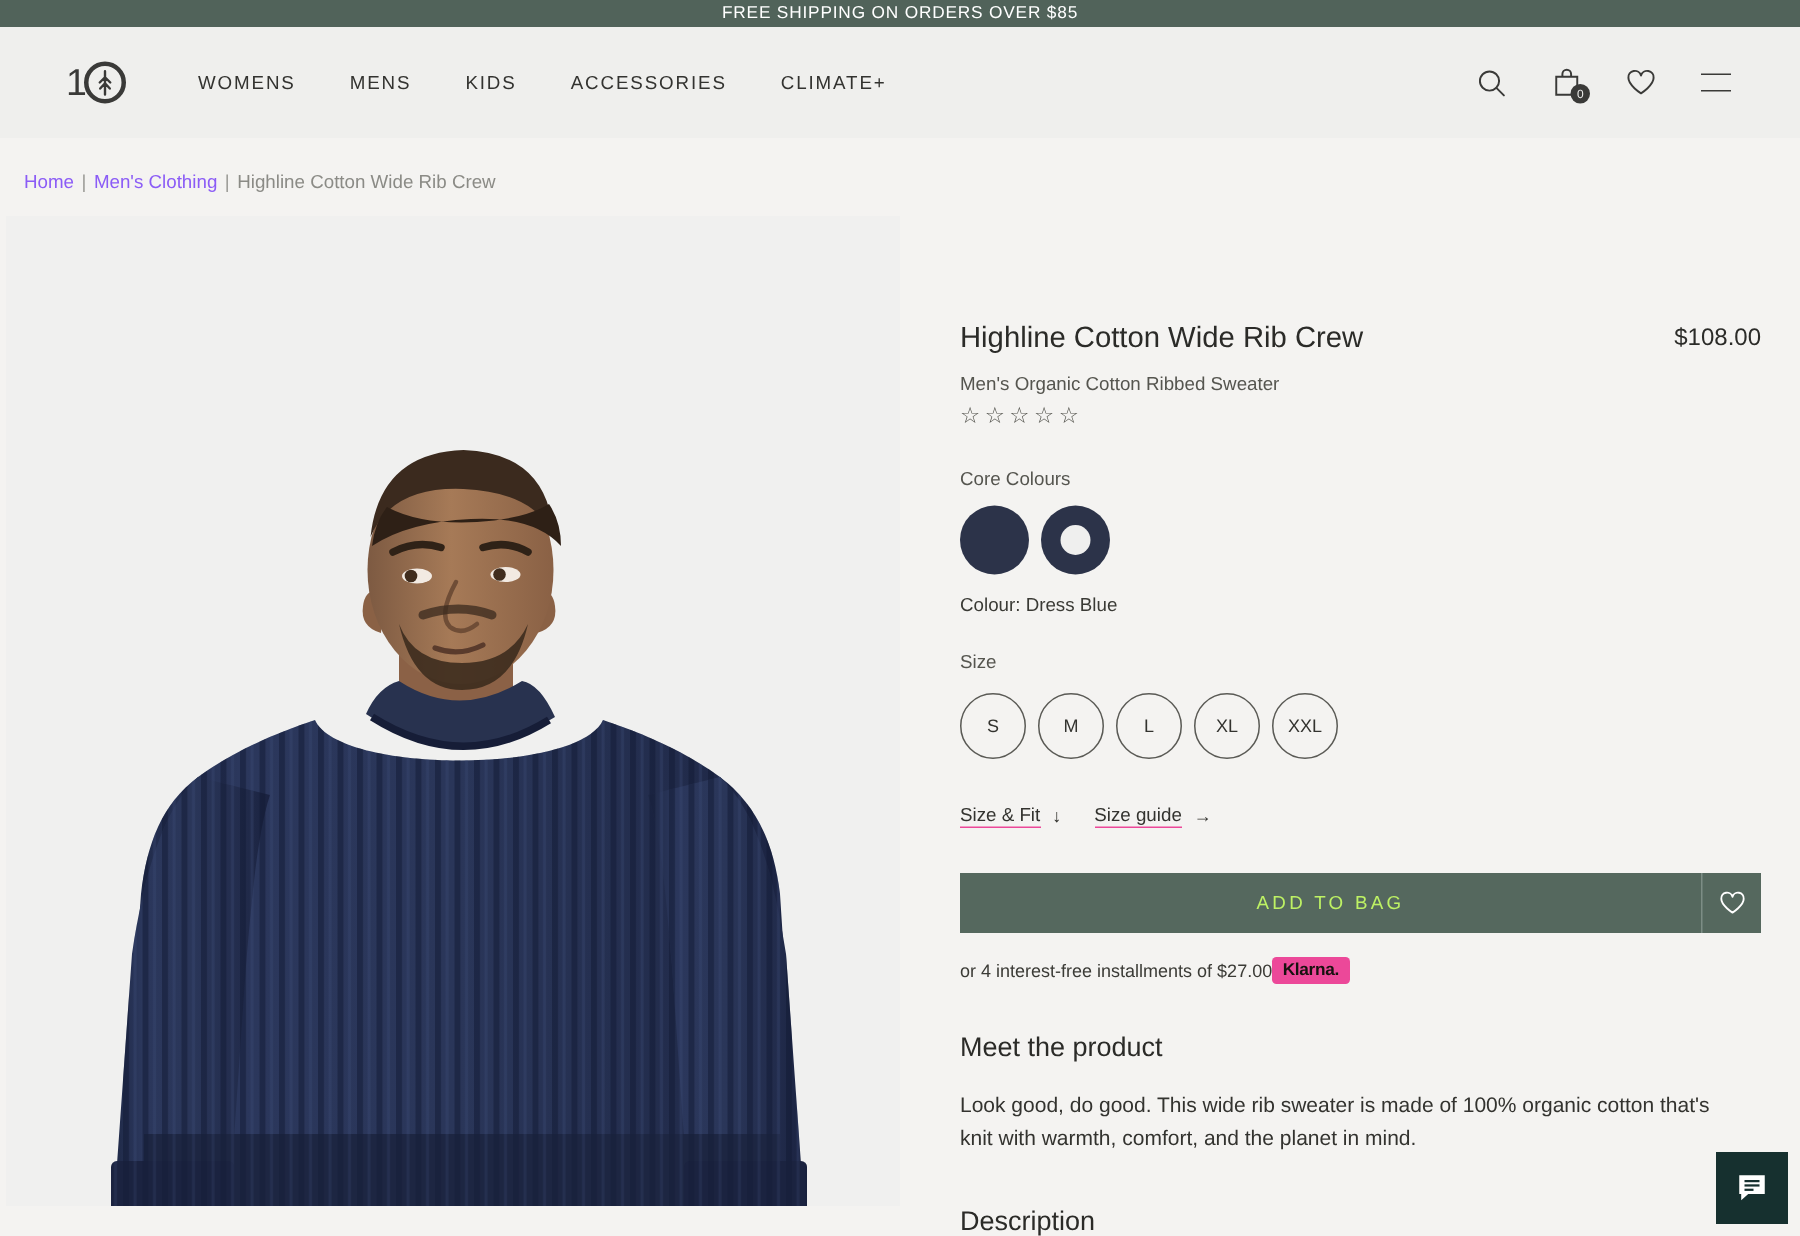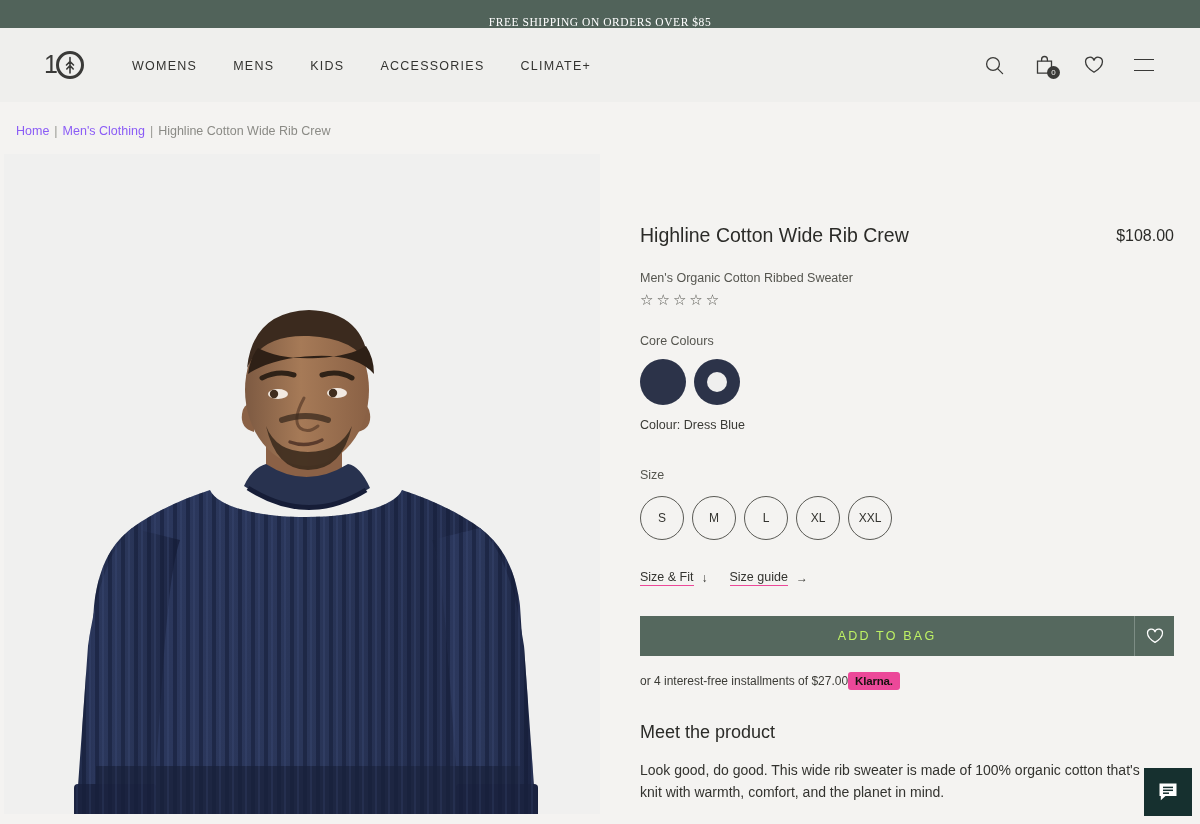--- a/index.html
+++ b/index.html
@@ -12,29 +12,28 @@
 
   body {
     font-family: "Liberation Sans", sans-serif;
     background: #f4f3f1;
     color: #2e2e2e;
     -webkit-font-smoothing: antialiased;
   }
 
   
   .promo-bar {
-    height: 28px;
+    height: 18px;
     background: #51635a;
     color: #ffffff;
     display: flex;
-    align-items: flex-end;
+    align-items: center;
     justify-content: center;
     font-size: 11.5px;
     letter-spacing: 0.55px;
-    font-family: Liberation Serif, serif;
   }
 
   
   .site-header {
     height: 74px;
     background: #efefed;
     display: flex;
     align-items: center;
     padding: 0 44px 0 44px;
     position: relative;
@@ -178,21 +177,21 @@
   .product-price {
     font-size: 16px;
     color: #2b2b28;
     white-space: nowrap;
     padding-top: 3px;
   }
 
   .product-subtitle {
     font-size: 12.5px;
     color: #55554f;
-    margin-top: 24px;
+    margin-top: 12px;
   }
 
   .star-row {
     display: flex;
     gap: 3px;
     margin-top: 7px;
     font-size: 15px;
     color: #55554f;
     line-height: 1;
   }
@@ -232,21 +231,21 @@
     border-radius: 50%;
     background: #efefee;
   }
 
   .colour-name {
     font-size: 12.5px;
     color: #3a3a35;
     margin-top: 13px;
   }
 
-  .size-block { margin-top: 36px; }
+  .size-block { margin-top: 24px; }
 
   .size-row {
     display: flex;
     gap: 8px;
     margin-top: 14px;
   }
 
   .size-chip {
     width: 44px;
     height: 44px;

